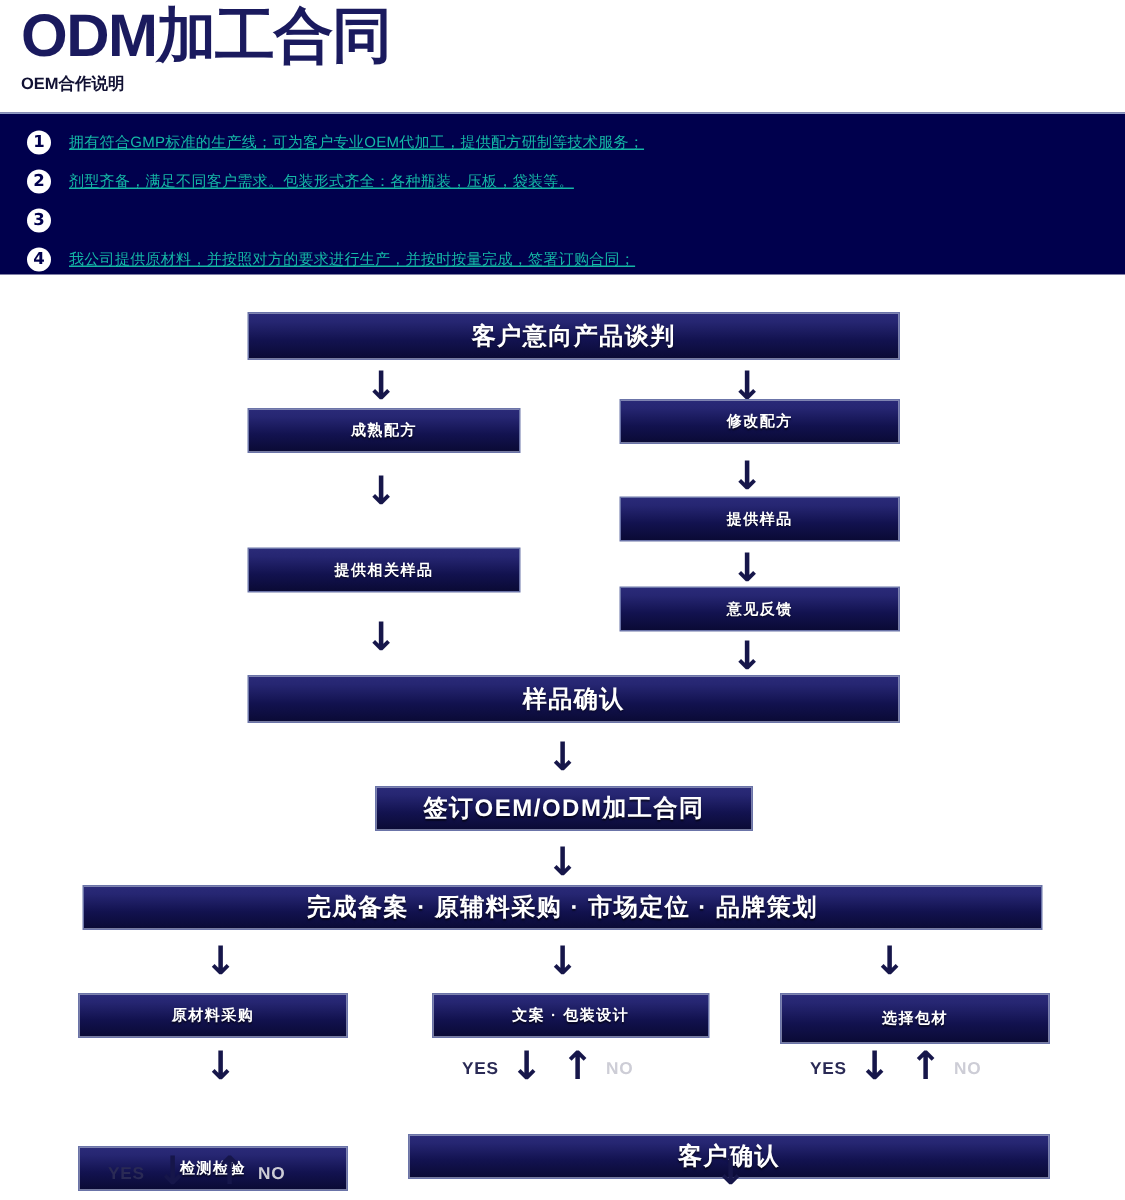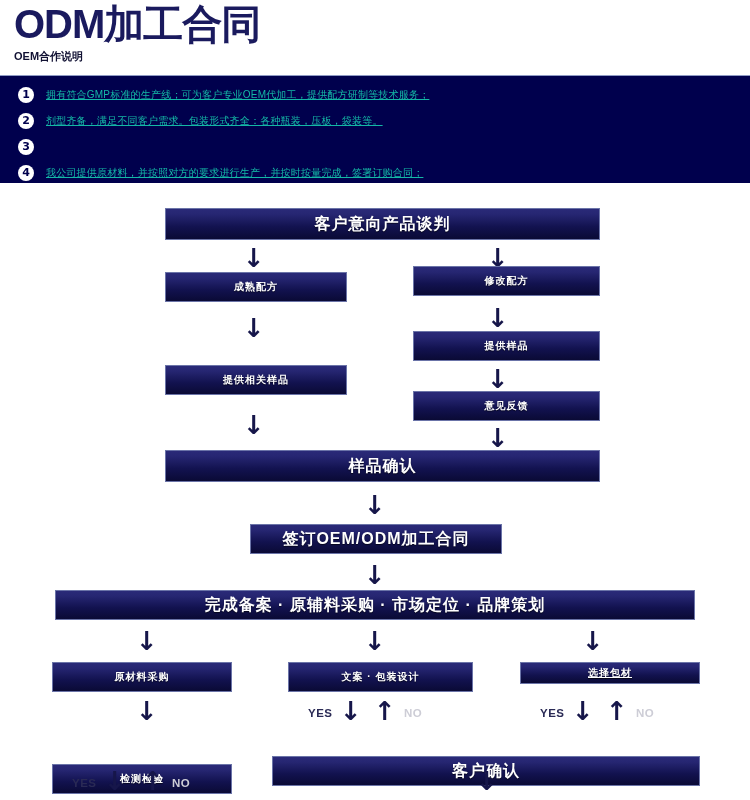--- a/index.html
+++ b/index.html
@@ -181,21 +181,21 @@
 <div class="arrow" style="left:362px; top:562px;">↓</div>
 
 <div class="fbox big" style="left:55px; top:590px; width:640px; height:30px;">完成备案 · 原辅料采购 · 市场定位 · 品牌策划</div>
 
 <div class="arrow" style="left:134px; top:628px;">↓</div>
 <div class="arrow" style="left:362px; top:628px;">↓</div>
 <div class="arrow" style="left:580px; top:628px;">↓</div>
 
 <div class="fbox" style="left:52px; top:662px; width:180px; height:30px;">原材料采购</div>
 <div class="fbox" style="left:288px; top:662px; width:185px; height:30px;">文案 · 包装设计</div>
-<div class="fbox" style="left:520px; top:662px; width:180px; height:22px;text-decoration:underline;">选择包材</div>
+<div class="fbox" style="left:520px; top:662px; width:180px; height:34px;">选择包材</div>
 
 <div class="arrow" style="left:134px; top:698px;">↓</div>
 
 <div class="yn-yes" style="left:308px; top:707px;">YES</div>
 <div class="arrow" style="left:338px; top:698px;">↓</div>
 <div class="arrow up" style="left:372px; top:698px;">↑</div>
 <div class="yn-no" style="left:404px; top:707px;">NO</div>
 
 <div class="yn-yes" style="left:540px; top:707px;">YES</div>
 <div class="arrow" style="left:570px; top:698px;">↓</div>

